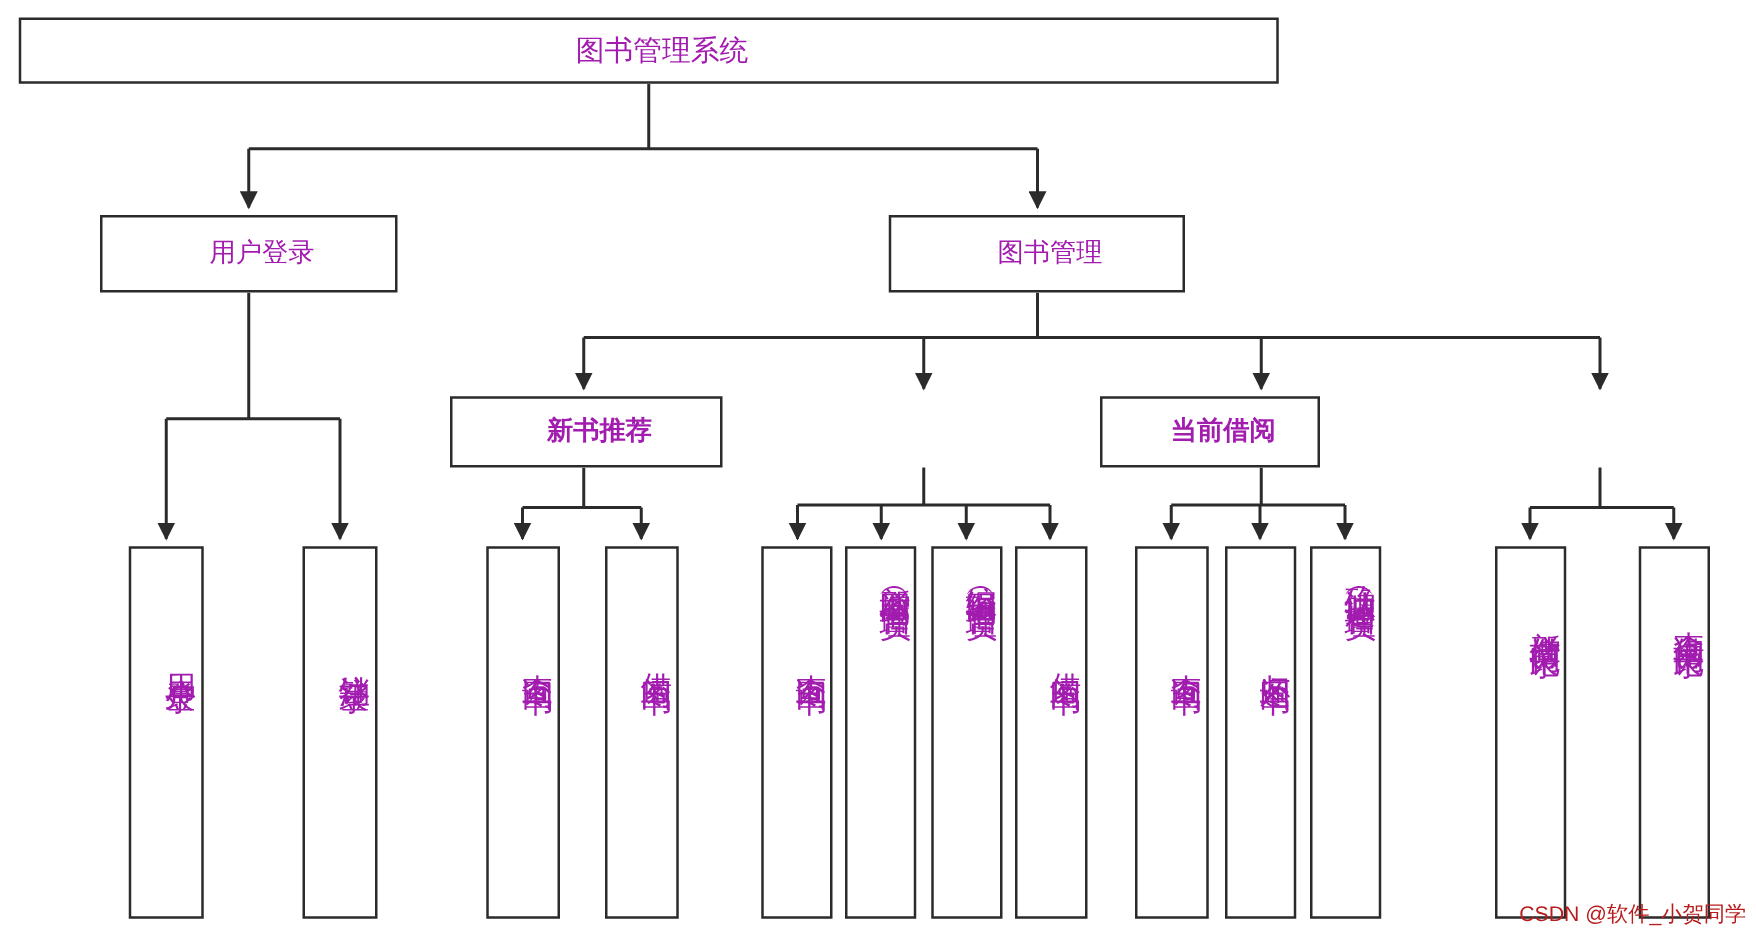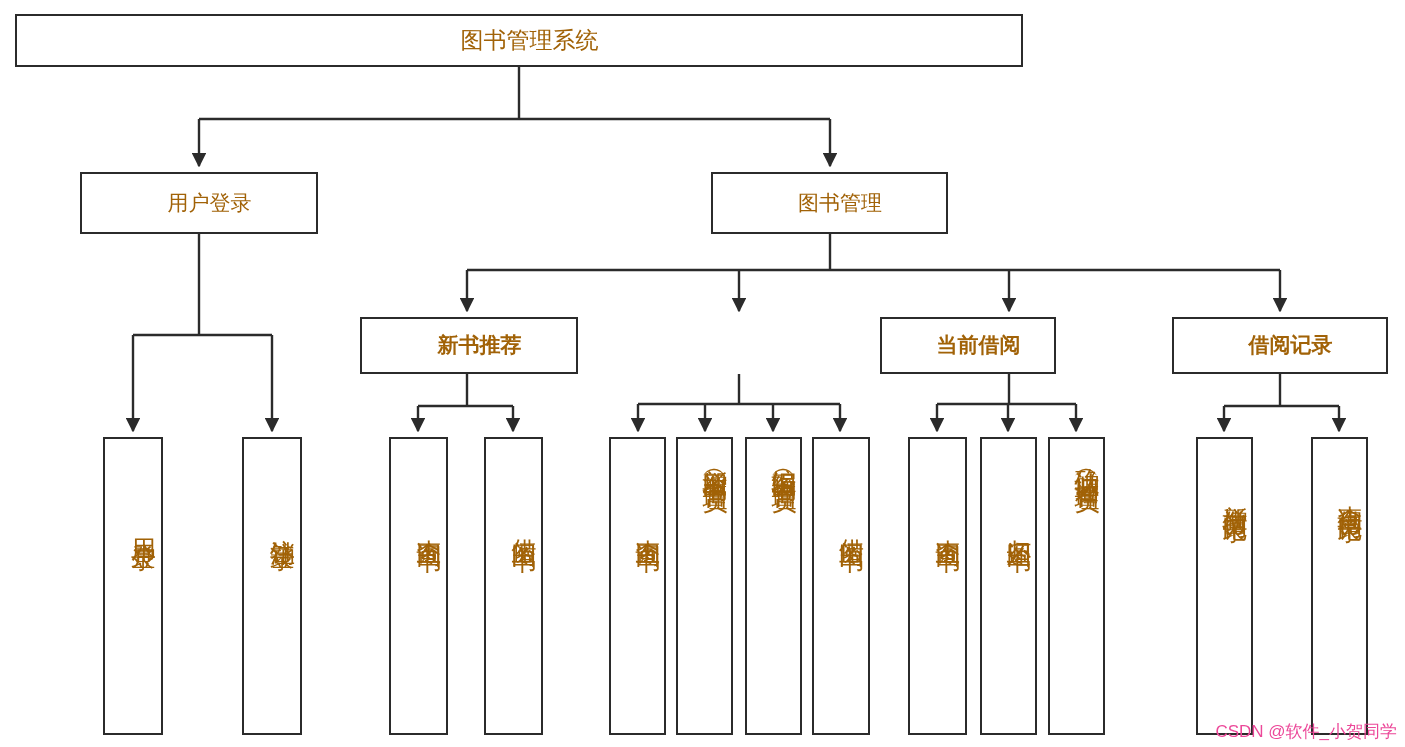--- a/index.html
+++ b/index.html
@@ -27,21 +27,21 @@
     pointer-events: none;
   }
   .node {
     position: absolute;
     box-sizing: border-box;
     background: #ffffff;
     border: 2.4px solid #2b2b2b;
     display: flex;
     align-items: center;
     justify-content: center;
-    color: #a16207;
+    color: #a21caf;
     z-index: 3;
     padding-left: 21px;
   }
   .node-label {
     display: block;
     text-align: center;
     line-height: 1.18;
     white-space: nowrap;
   }
   
@@ -91,21 +91,21 @@
     padding-top: 78px;
   }
   .n-leaf.mid .node-label {
     padding-top: 44px;
   }
   .watermark {
     position: absolute;
     right: 8px;
     bottom: 4px;
     font-size: 17px;
-    color: #ec4899;
+    color: #b91c1c;
     white-space: nowrap;
     z-index: 5;
   }
 </style>
 </head>
 <body>
 
 <div id="canvas">
 
   <svg id="wires" viewBox="0 0 1405 747" xmlns="http://www.w3.org/2000/svg">
@@ -168,23 +168,20 @@
   <div class="node n-l1" style="left:711px; top:172px; width:237px;">
     <span class="node-label">图书管理</span>
   </div>
 
   <div class="node n-l2" style="left:360px; width:218px;">
     <span class="node-label">新书推荐</span>
   </div>
   <div class="node n-l2" style="left:880px; width:176px;">
     <span class="node-label">当前借阅</span>
   </div>
-  <div class="node n-l2" style="left:1172px; width:216px;">
-    <span class="node-label">借阅记录</span>
-  </div>
 
   <div class="node n-leaf short" style="left:103px; width:60px;">
     <span class="node-label">用户登录</span>
   </div>
   <div class="node n-leaf short" style="left:242px; width:60px;">
     <span class="node-label">注销登录</span>
   </div>
 
   <div class="node n-leaf short" style="left:389px; width:59px;">
     <span class="node-label">查询图书</span>

